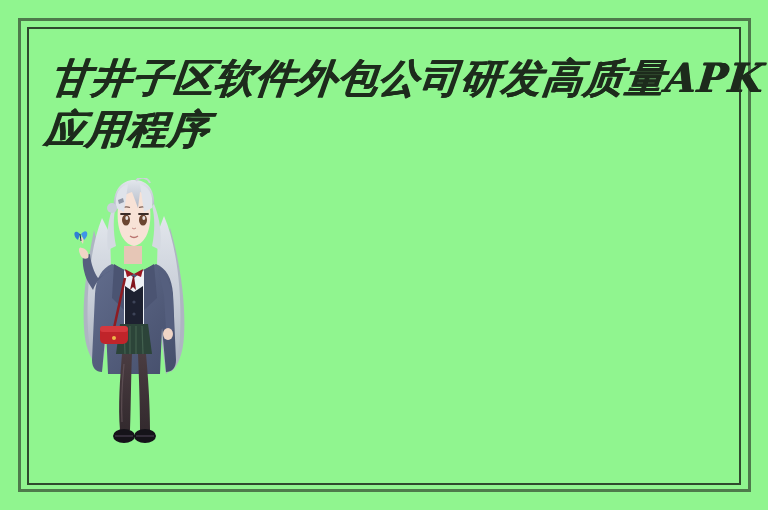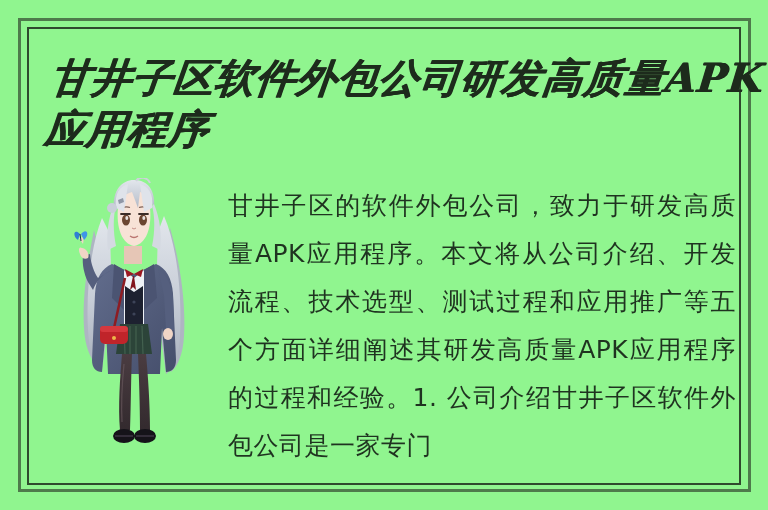--- a/index.html
+++ b/index.html
@@ -91,21 +91,20 @@
 </head>
 <body>
 
 <div id="card">
 
   <div id="frame-outer"></div>
   <div id="frame-inner"></div>
 
   <div id="title">甘井子区软件外包公司研发高质量APK应用程序</div>
 
-  <div id="body-text">甘井子区的软件外包公司，致力于研发高质量APK应用程序。本文将从公司介绍、开发流程、技术选型、测试过程和应用推广等五个方面详细阐述其研发高质量APK应用程序的过程和经验。1. 公司介绍甘井子区软件外包公司是一家专门</div>
 
   <div id="character">
     <svg viewBox="0 0 166 292" xmlns="http://www.w3.org/2000/svg">
       <defs>
         <linearGradient id="hairG" x1="0" y1="0" x2="0" y2="1">
           <stop offset="0%" stop-color="#e2e6ec"></stop>
           <stop offset="55%" stop-color="#c6ccd6"></stop>
           <stop offset="100%" stop-color="#a7aebc"></stop>
         </linearGradient>
         <linearGradient id="coatG" x1="0" y1="0" x2="1" y2="1">

